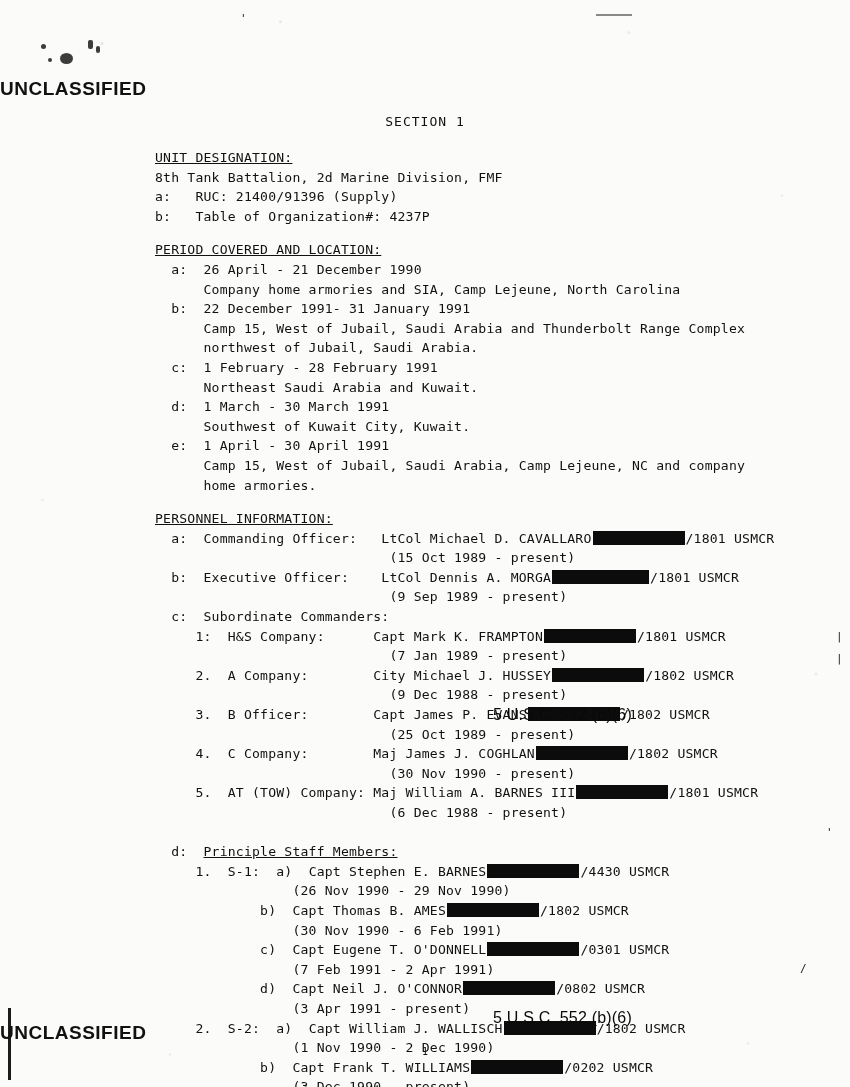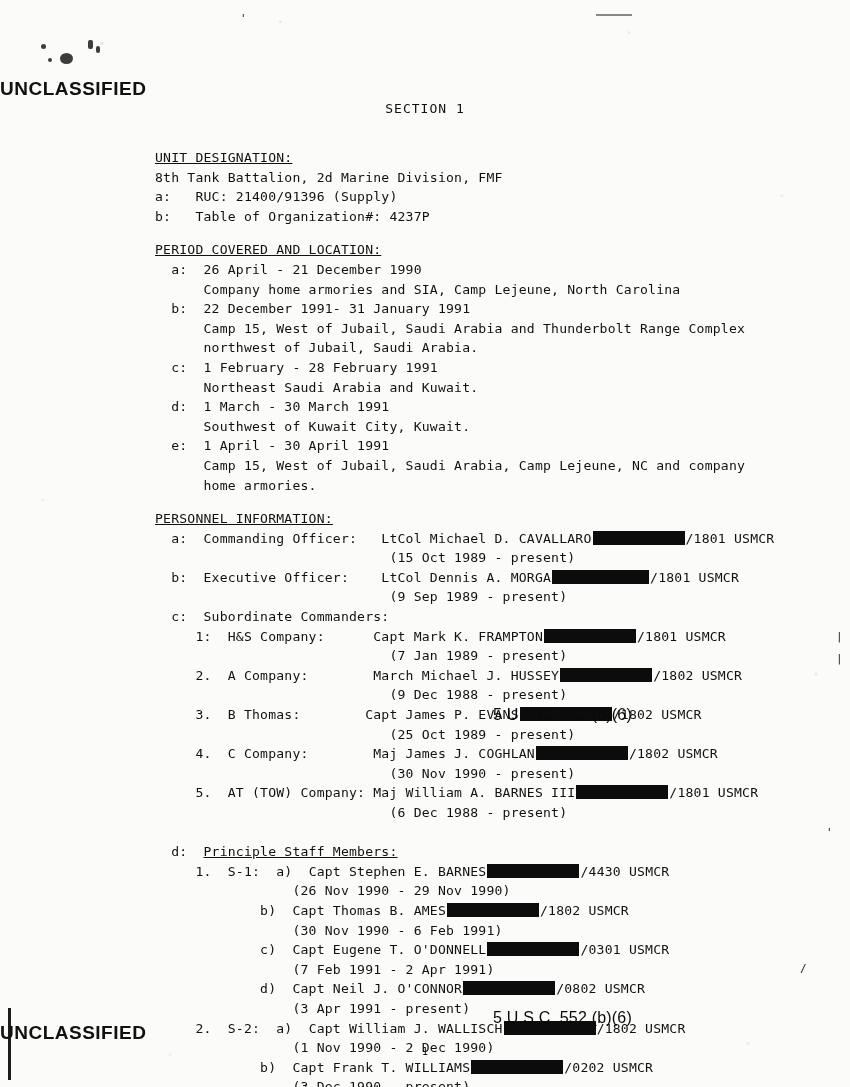--- a/index.html
+++ b/index.html
@@ -78,21 +78,21 @@
     position: absolute;
     left: 0; right: 0;
     top: 1046px;
     text-align: center;
     font-size: 10px;
     font-family: "DejaVu Sans Mono", monospace;
   }
   .section-label {
     position: absolute;
     left: 0; right: 0;
-    top: 101px;
+    top: 114px;
     text-align: center;
     font-size: 13px;
     letter-spacing: 1px;
   }
 
   .body {
     position: absolute;
     left: 118px;
     top: 148px;
     width: 700px;
@@ -196,24 +196,24 @@
     <div class="ln"><span>                             </span><span>(15 Oct 1989 - present)</span></div>
 
     <div class="ln"><span>  </span><span>b:</span><span>  </span><span>Executive Officer:</span><span>    </span><span>LtCol Dennis A. MORGA</span><span class="redact" style="width:97px;"></span><span>/1801 USMCR</span></div>
     <div class="ln"><span>                             </span><span>(9 Sep 1989 - present)</span></div>
 
     <div class="ln"><span>  </span><span>c:</span><span>  </span><span>Subordinate Commanders:</span></div>
 
     <div class="ln"><span>     </span><span>1:</span><span>  </span><span>H&amp;S Company:</span><span>      </span><span>Capt Mark K. FRAMPTON</span><span class="redact" style="width:92px;"></span><span>/1801 USMCR</span></div>
     <div class="ln"><span>                             </span><span>(7 Jan 1989 - present)</span></div>
 
-    <div class="ln"><span>     </span><span>2.</span><span>  </span><span>A Company:</span><span>        </span><span>March Michael J. HUSSEY</span><span class="redact" style="width:92px;"></span><span>/1802 USMCR</span></div>
+    <div class="ln"><span>     </span><span>2.</span><span>  </span><span>A Company:</span><span>        </span><span>City Michael J. HUSSEY</span><span class="redact" style="width:92px;"></span><span>/1802 USMCR</span></div>
     <div class="ln"><span>                             </span><span>(9 Dec 1988 - present)</span></div>
 
-    <div class="ln"><span>     </span><span>3.</span><span>  </span><span>B Thomas:</span><span>        </span><span>Capt James P. EVANS</span><span class="redact" style="width:92px;"></span><span>/1802 USMCR</span></div>
+    <div class="ln"><span>     </span><span>3.</span><span>  </span><span>B Officer:</span><span>        </span><span>Capt James P. EVANS</span><span class="redact" style="width:92px;"></span><span>/1802 USMCR</span></div>
     <div class="ln"><span>                             </span><span>(25 Oct 1989 - present)</span></div>
 
     <div class="ln"><span>     </span><span>4.</span><span>  </span><span>C Company:</span><span>        </span><span>Maj James J. COGHLAN</span><span class="redact" style="width:92px;"></span><span>/1802 USMCR</span></div>
     <div class="ln"><span>                             </span><span>(30 Nov 1990 - present)</span></div>
 
     <div class="ln"><span>     </span><span>5.</span><span>  </span><span>AT (TOW) Company:</span><span> </span><span>Maj William A. BARNES III</span><span class="redact" style="width:92px;"></span><span>/1801 USMCR</span></div>
     <div class="ln"><span>                             </span><span>(6 Dec 1988 - present)</span></div>
 
     <div class="blk"></div>
 

